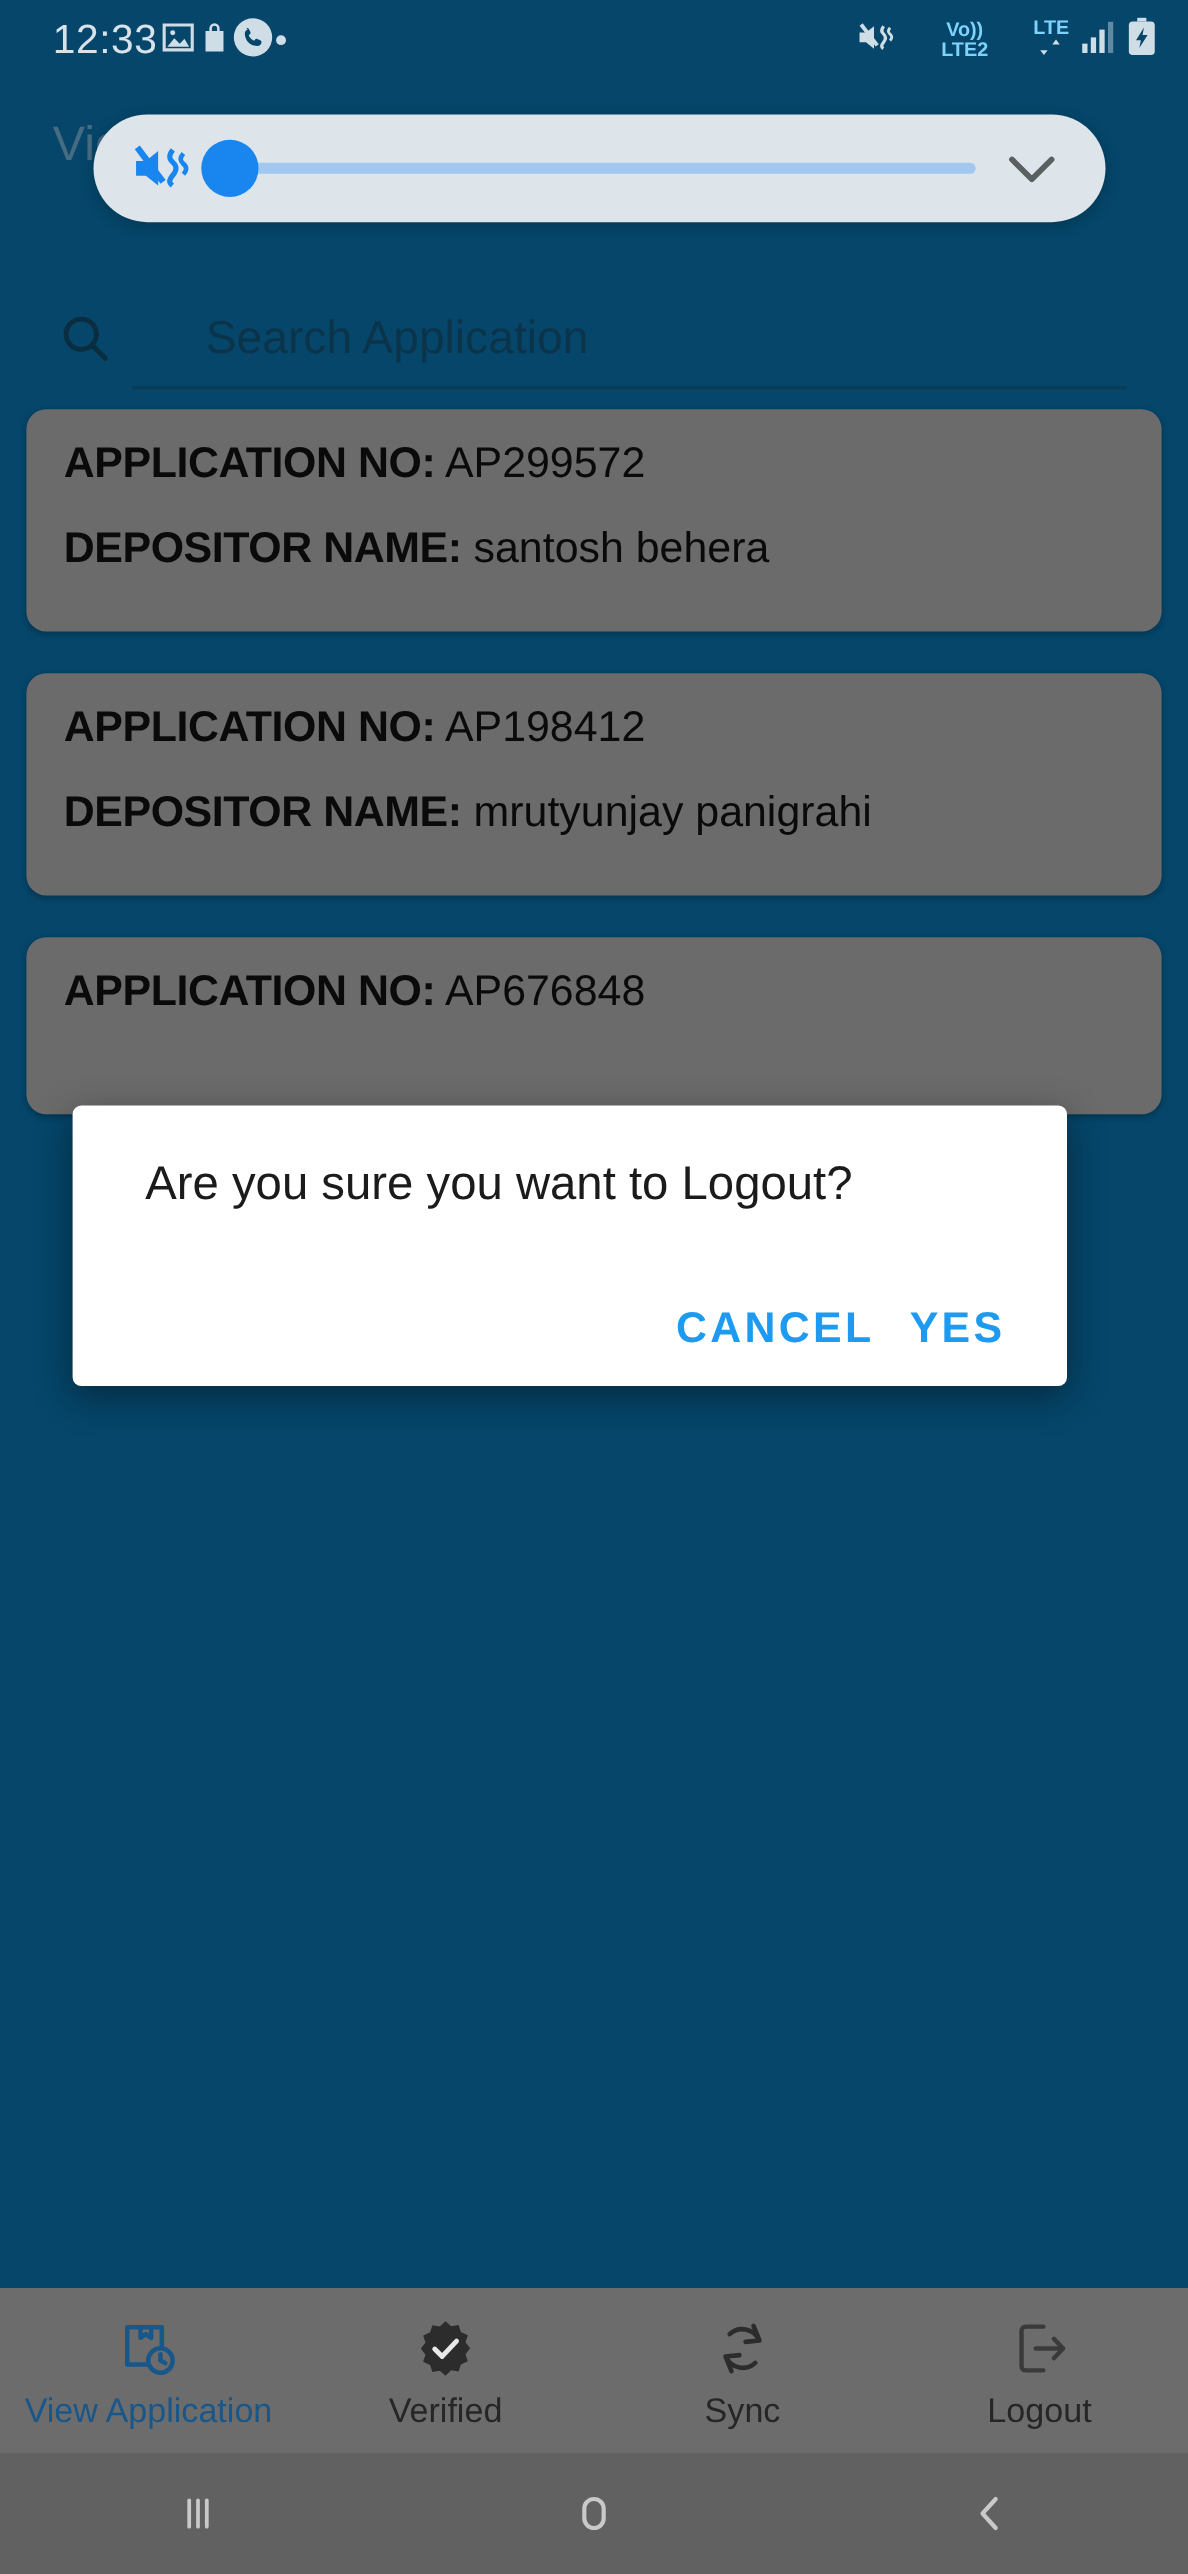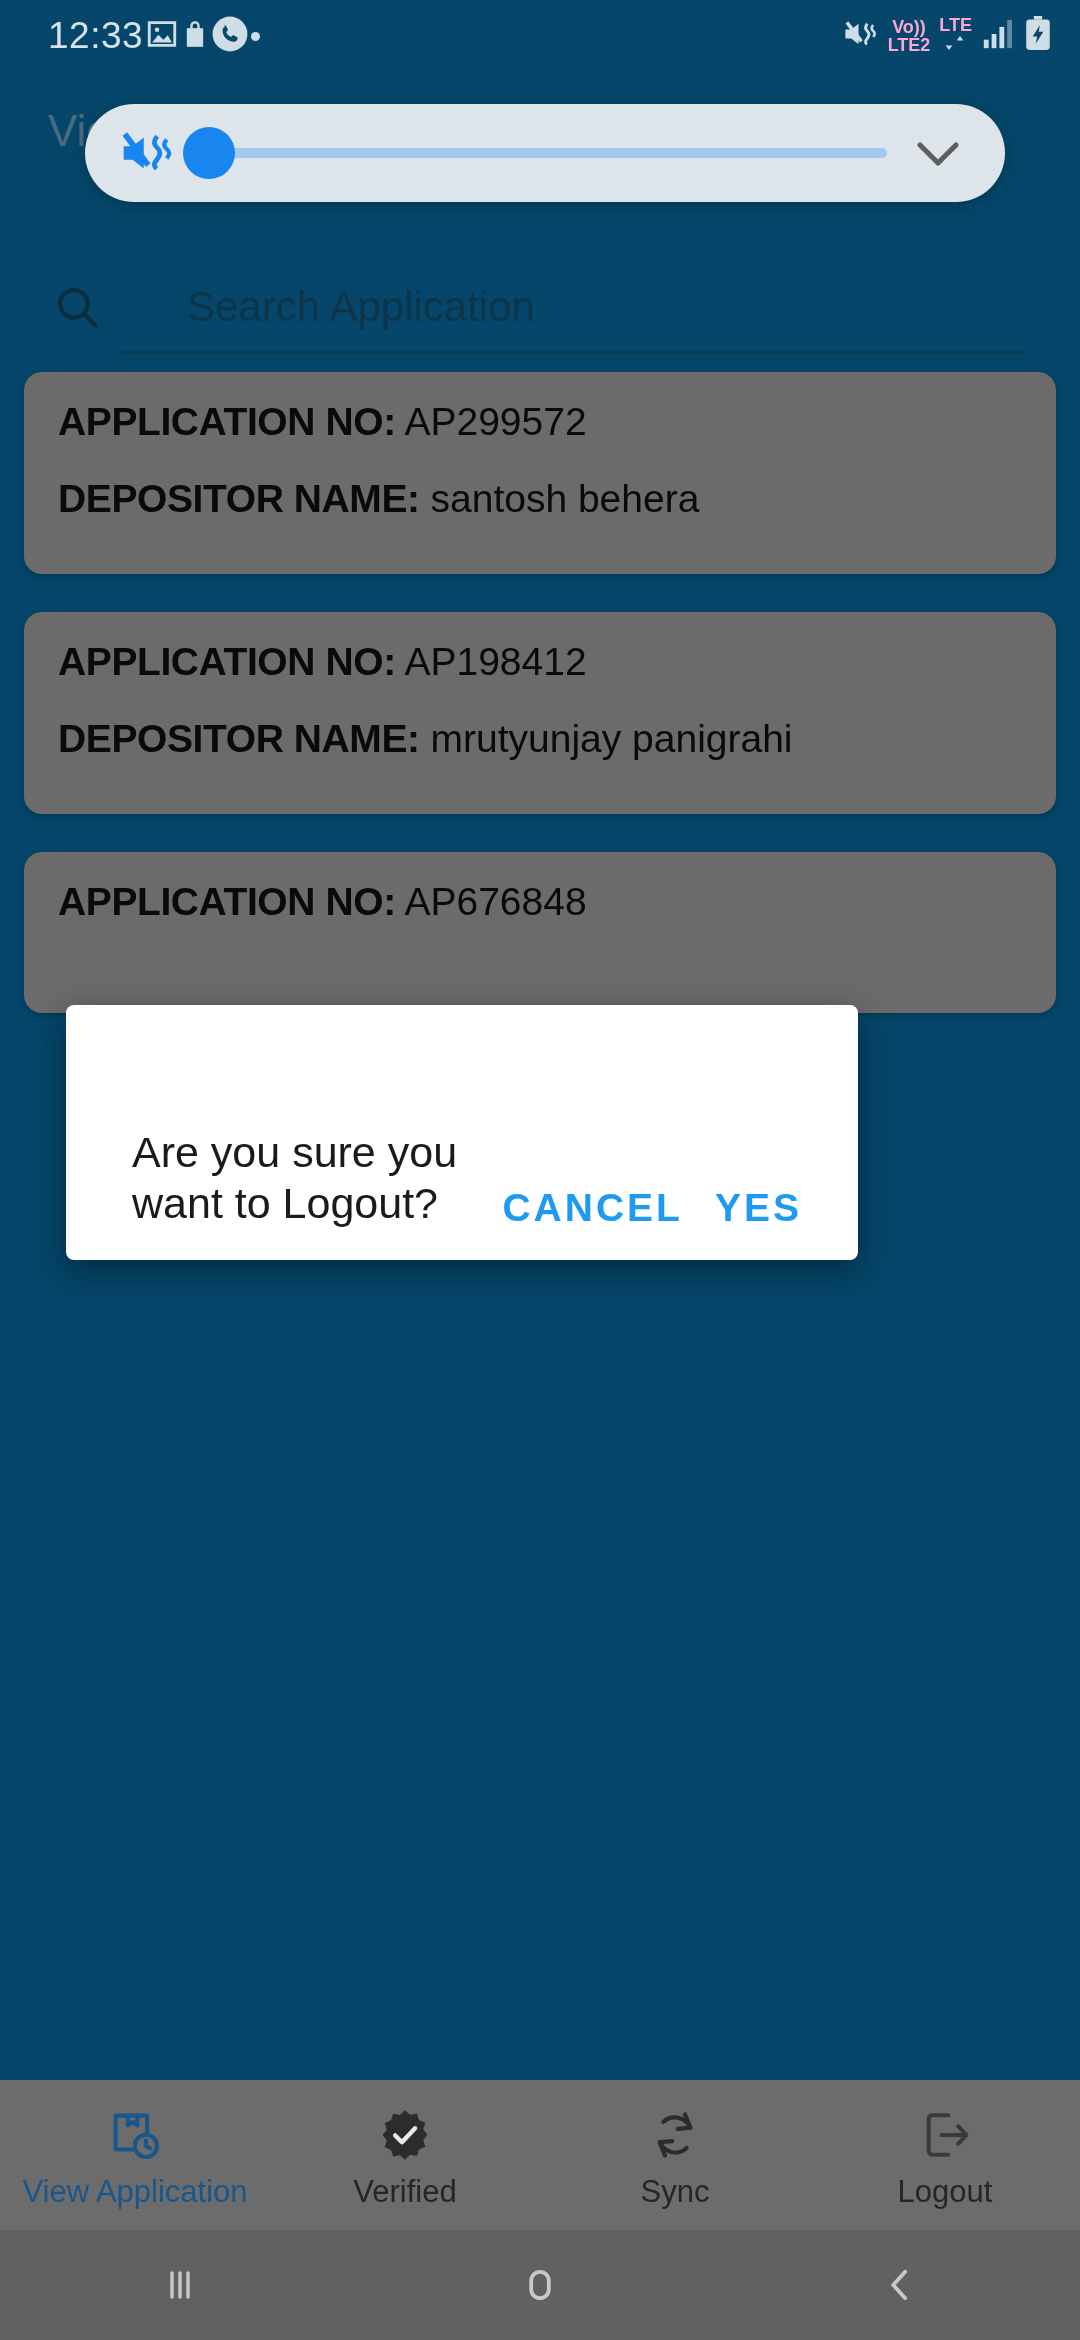--- a/index.html
+++ b/index.html
@@ -24,22 +24,22 @@
   }
   .sb-left { display:flex; align-items:center; gap:2px; }
   .sb-clock {
     color:#d7e3ea; font-size:37px; letter-spacing:0.5px;
     font-family:"Liberation Sans", sans-serif;
   }
   .sb-right { display:flex; align-items:center; gap:9px; }
   .sb-ico { display:block; }
   .dual-txt {
     display:flex; flex-direction:column; align-items:center;
-    line-height:1.0; color:#f9a8d4;
-    font-size:18px; font-weight:bold; letter-spacing:0px;
+    line-height:1.0; color:#7dd3fc;
+    font-size:18px; font-weight:bold; letter-spacing:0px;margin-left:32px;
   }
   .dual-txt span { display:block; }
   .dual-row { display:flex; align-items:center; gap:3px; }
   .tiny-dot { width:9px; height:9px; border-radius:50%; background:#cfdde6; }
 
   
   #app-bar {
     position:absolute; top:72px; left:0; width:1080px; height:118px;
     display:flex; align-items:center; padding-left:48px; z-index:5;
   }
@@ -94,26 +94,25 @@
     box-shadow:0 2px 6px rgba(0,0,0,.25);
   }
   .card-line { font-size:39px; color:#0a0a0a; line-height:1.05; }
   .card-line:first-child { margin-bottom:36px; }
   .card-label { font-weight:bold; letter-spacing:-0.4px; }
   .card-value { font-weight:400; }
 
   
   #dialog-scrim { position:absolute; inset:0; z-index:50; pointer-events:none; }
   #logout-dialog {
-    position:absolute; top:1005px; left:66px; width:792px; height:255px;
+    position:absolute; top:1005px; left:66px; width:904px; height:255px;
     background:#ffffff; border-radius:8px; z-index:51;
-    display:flex; flex-direction:row; justify-content:space-between;
+    display:flex; flex-direction:column; justify-content:space-between;
     padding:46px 40px 30px 66px;
     box-shadow:0 10px 34px rgba(0,0,0,.40);
-    align-items:flex-end;
   }
   #dialog-message { font-size:43px; color:#1b1b1b; line-height:1.2; }
   #dialog-actions {
     display:flex; justify-content:flex-end; align-items:center; gap:32px;
     padding-right:16px;
   }
   .dialog-btn {
     background:none; border:none; cursor:pointer;
     color:#1e9bf0; font-family:"Liberation Sans", sans-serif;
     font-size:39px; font-weight:bold; letter-spacing:3px;

